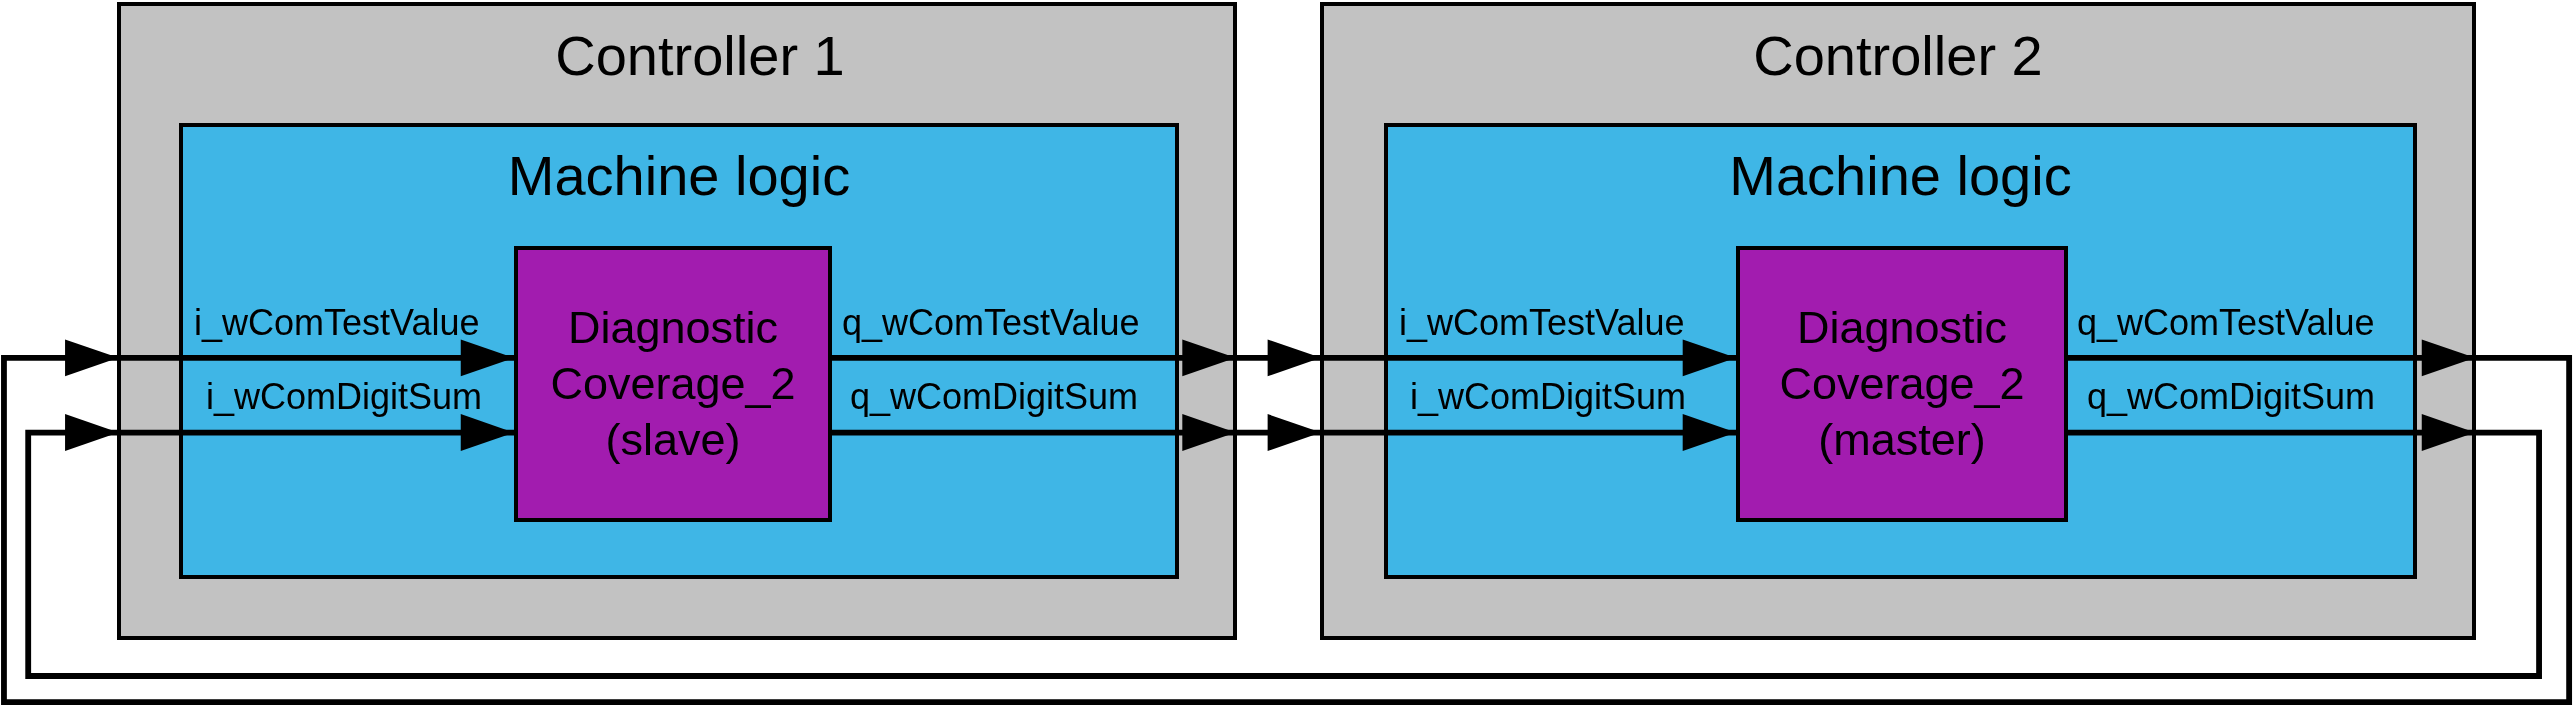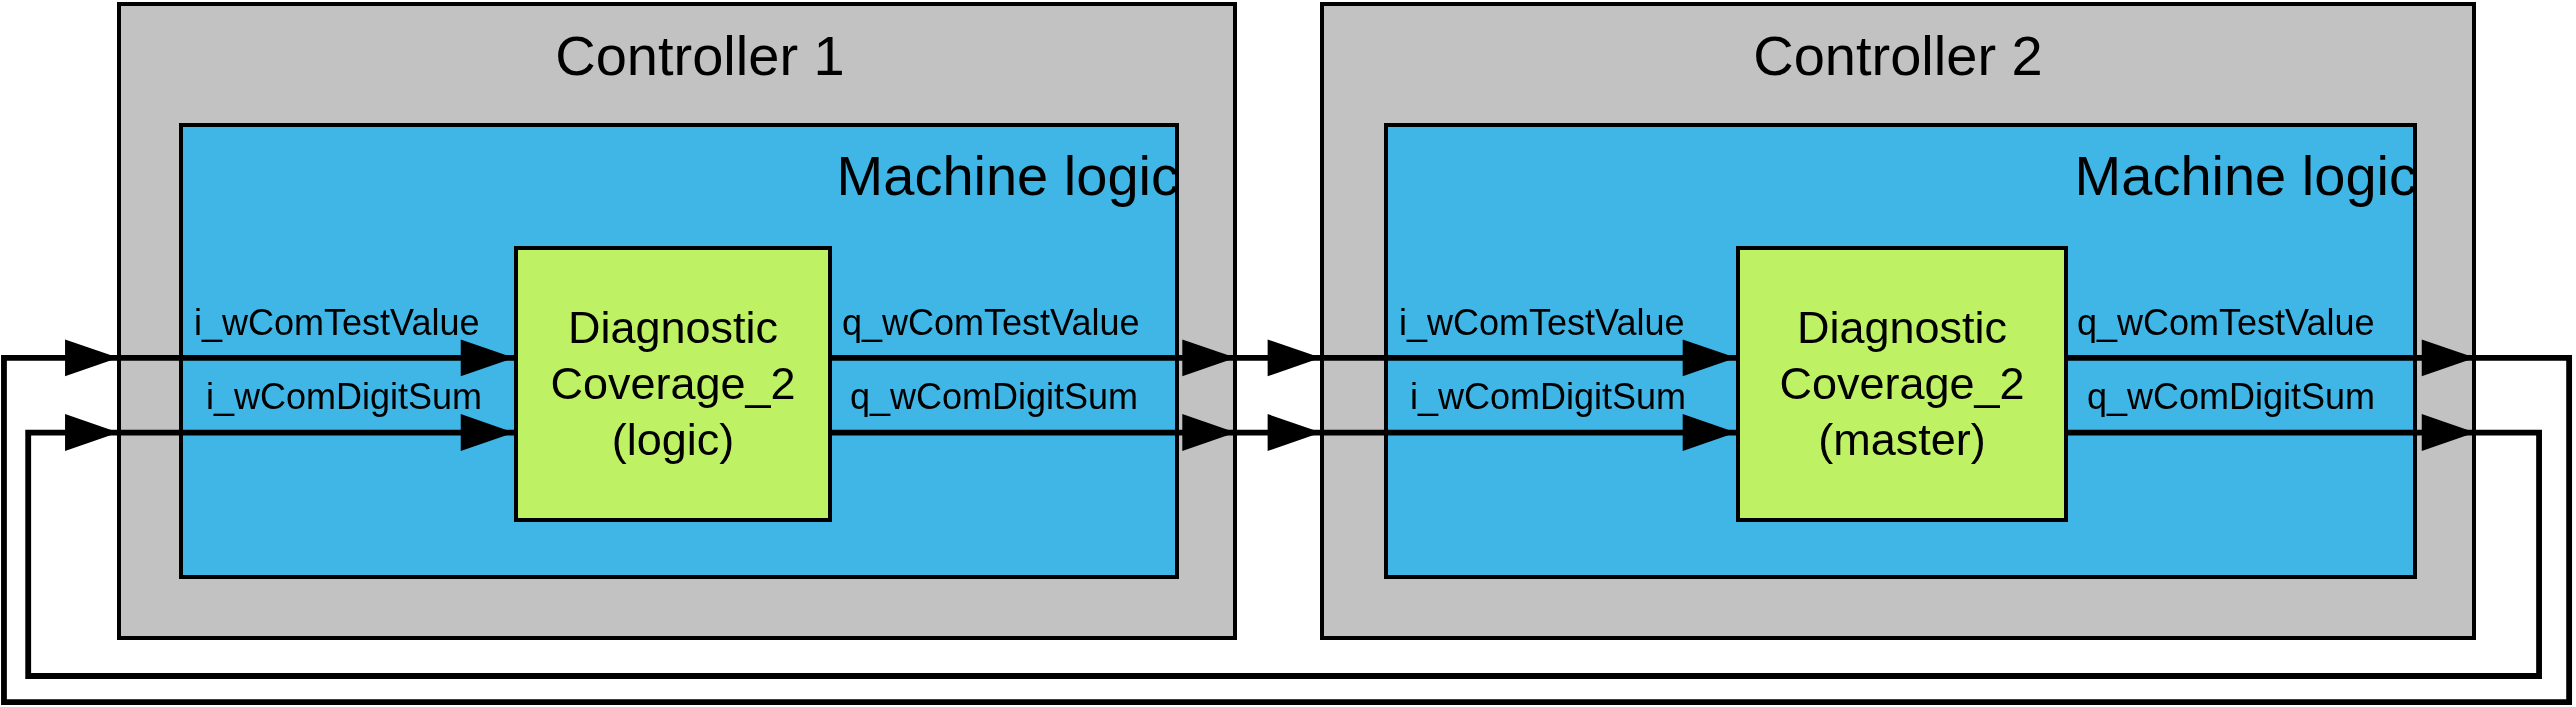--- a/index.html
+++ b/index.html
@@ -14,50 +14,50 @@
   .abs{position:absolute;box-sizing:border-box;}
   .controller{
     background:#c2c2c2;
     border:4.8px solid #000;
   }
   .machine-logic{
     background:#3fb6e6;
     border:4.8px solid #000;
   }
   .diag-block{
-    background:#bef264;
+    background:#a21caf;
     border:4.8px solid #000;
     display:flex;flex-direction:column;align-items:center;justify-content:center;
     text-align:center;
     font-size:45px;line-height:56px;
   }
   .controller-title{
     font-size:56px;line-height:62px;text-align:center;
   }
   .logic-title{
-    font-size:56px;line-height:62px;text-align:right;
+    font-size:56px;line-height:62px;text-align:center;
   }
   .port-label{
     font-size:36px;line-height:45px;white-space:nowrap;
   }
   #wires{position:absolute;left:0;top:0;pointer-events:none;}
   .wire{stroke:#000;stroke-width:6;fill:none;}
   .arrow{fill:#000;stroke:none;}
 </style>
 </head>
 <body>
 
 <div id="stage">
 
   <div class="abs controller" style="left:117px;top:1.9px;width:1120px;height:638px;"></div>
   <div class="abs machine-logic" style="left:179px;top:123px;width:1000px;height:456px;"></div>
   <div class="abs diag-block" style="left:514px;top:246px;width:318px;height:276px;">
     <div>Diagnostic</div>
     <div>Coverage_2</div>
-    <div>(logic)</div>
+    <div>(slave)</div>
   </div>
 
   <div class="abs controller" style="left:1320px;top:1.9px;width:1156px;height:638px;"></div>
   <div class="abs machine-logic" style="left:1384px;top:123px;width:1033px;height:456px;"></div>
   <div class="abs diag-block" style="left:1736px;top:246px;width:332px;height:276px;">
     <div>Diagnostic</div>
     <div>Coverage_2</div>
     <div>(master)</div>
   </div>
 

